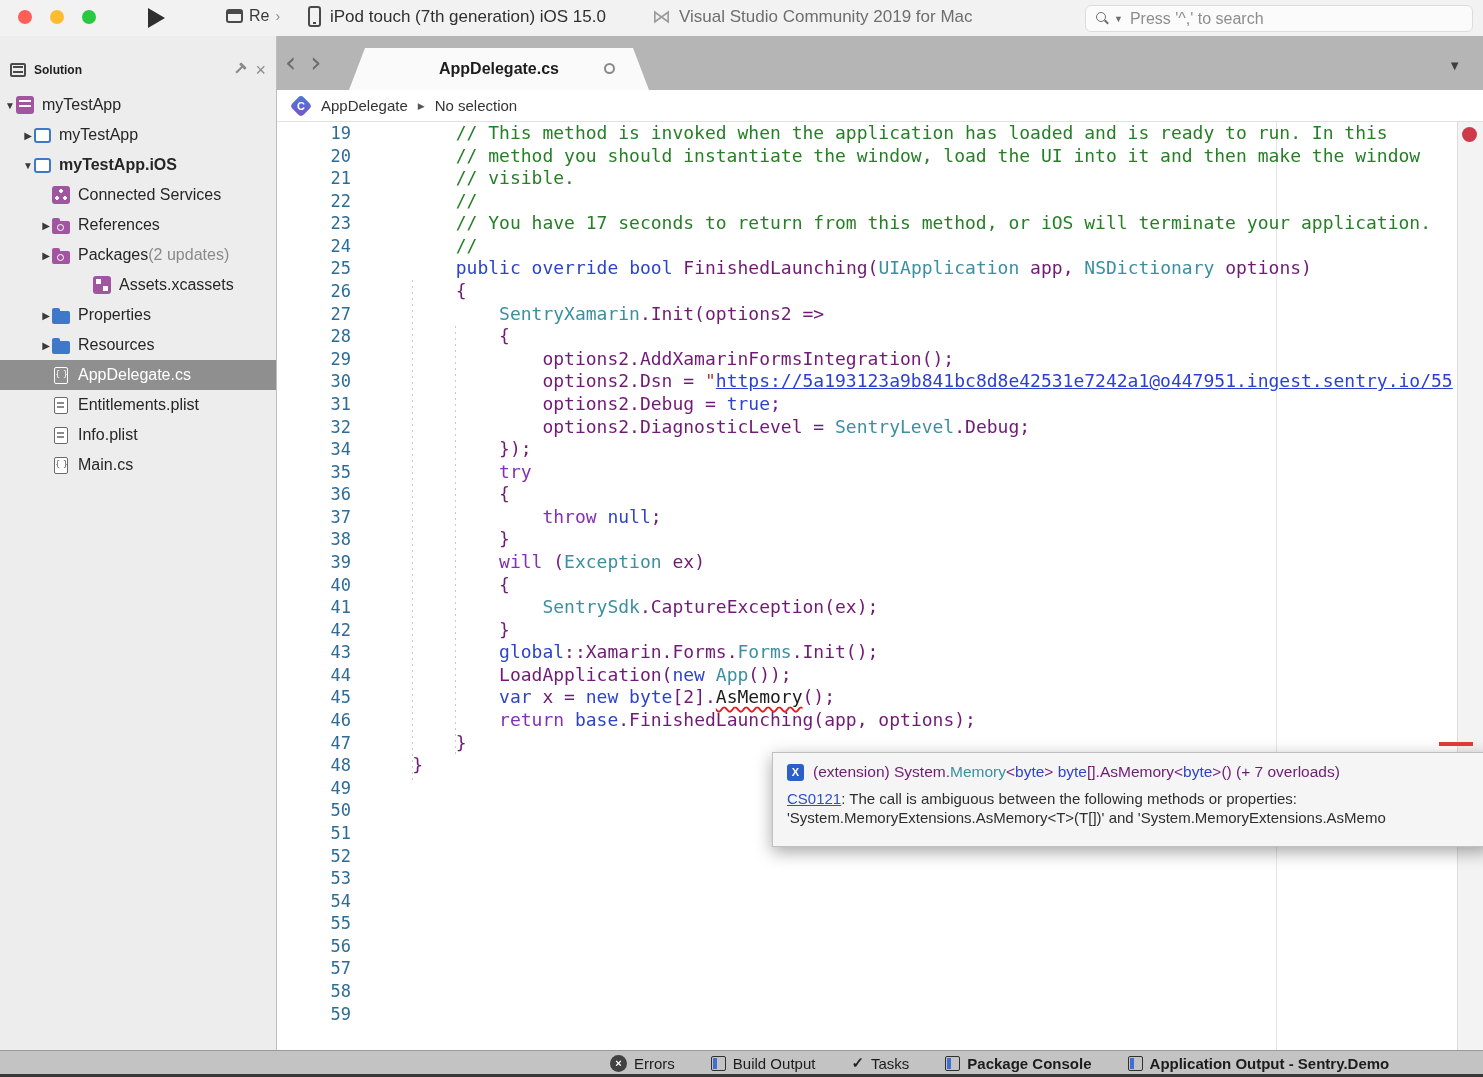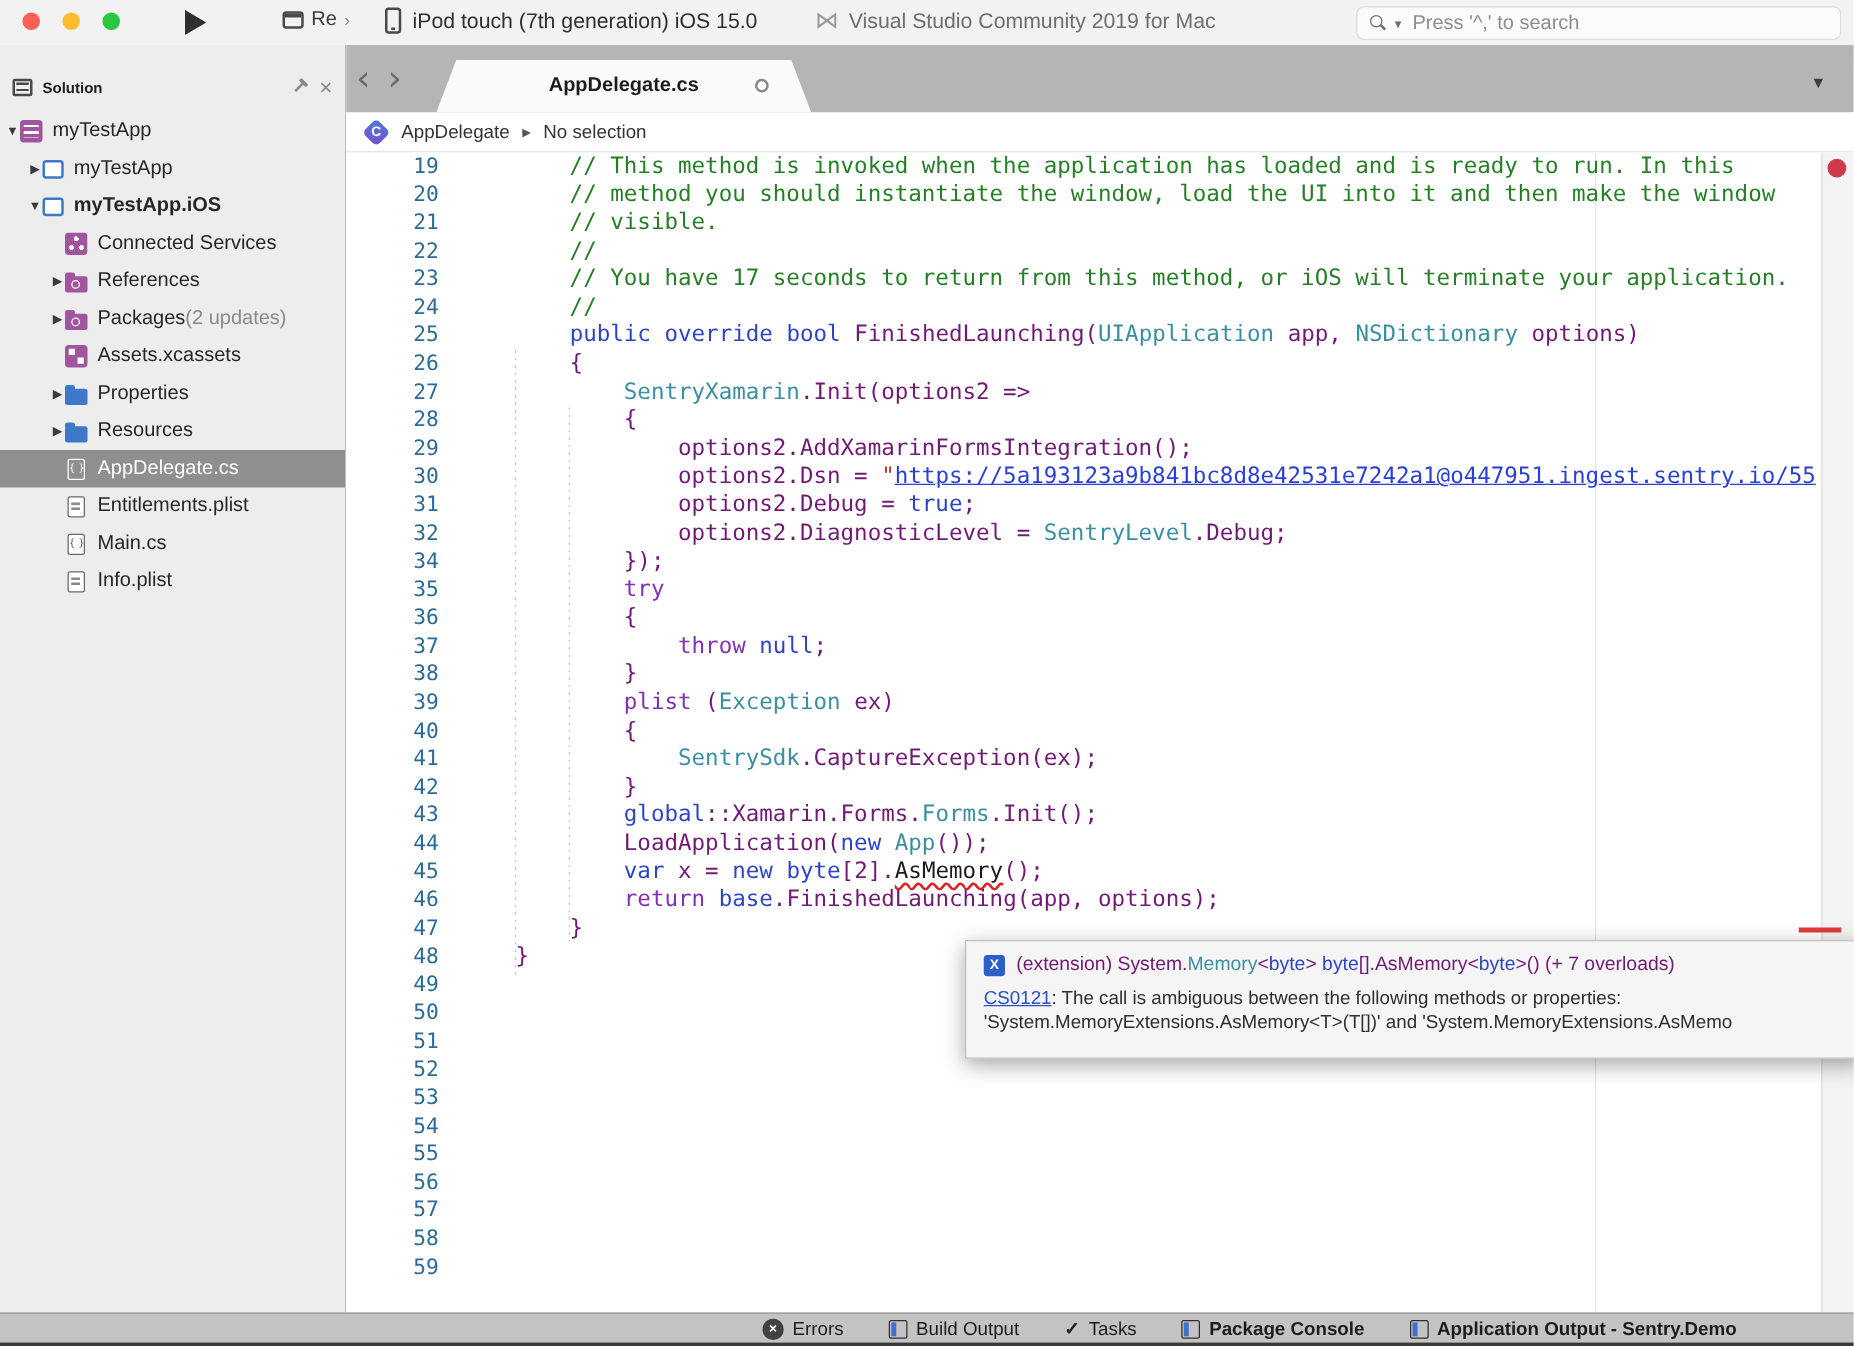--- a/index.html
+++ b/index.html
@@ -225,21 +225,21 @@
         <span class="disc">▶</span>
         <span class="ic ic-folder-purple ic-folder"></span>
         <span class="tr-label">References</span>
       </div>
       <div class="tree-row" style="padding-left: 40px;">
         <span class="disc">▶</span>
         <span class="ic ic-folder-purple ic-folder"></span>
         <span class="tr-label">Packages</span>
         <span class="tr-suffix"> (2 updates)</span>
       </div>
-      <div class="tree-row" style="padding-left: 40px;">
+      <div class="tree-row" style="padding-left: 40px; margin-left: 41px;">
         <span class="disc"></span>
         <span class="ic ic-assets"></span>
         <span class="tr-label">Assets.xcassets</span>
       </div>
       <div class="tree-row" style="padding-left: 40px;">
         <span class="disc">▶</span>
         <span class="ic ic-folder-blue ic-folder"></span>
         <span class="tr-label">Properties</span>
       </div>
       <div class="tree-row" style="padding-left: 40px;">
@@ -252,27 +252,27 @@
         <span class="ic ic-codefile"></span>
         <span class="tr-label">AppDelegate.cs</span>
       </div>
       <div class="tree-row" style="padding-left: 40px;">
         <span class="disc"></span>
         <span class="ic ic-plist"></span>
         <span class="tr-label">Entitlements.plist</span>
       </div>
       <div class="tree-row" style="padding-left: 40px;">
         <span class="disc"></span>
+        <span class="ic ic-plist"></span>
+        <span class="tr-label">Info.plist</span>
+      </div>
+      <div class="tree-row" style="padding-left: 40px;">
+        <span class="disc"></span>
         <span class="ic ic-codefile"></span>
         <span class="tr-label">Main.cs</span>
-      </div>
-      <div class="tree-row" style="padding-left: 40px;">
-        <span class="disc"></span>
-        <span class="ic ic-plist"></span>
-        <span class="tr-label">Info.plist</span>
       </div>
     </div>
 </div>
 
 <div class="editor-pane">
   <div class="tabbar">
     <div class="nav-btns">
       <span class="nav-btn">‹</span>
       <span class="nav-btn">›</span>
     </div>
@@ -305,21 +305,21 @@
         <div class="code-line"><span class="ln">28</span><span class="ct"><span class="tk-pl">            {</span></span></div>
         <div class="code-line"><span class="ln">29</span><span class="ct"><span class="tk-pl">                options2.AddXamarinFormsIntegration();</span></span></div>
         <div class="code-line"><span class="ln">30</span><span class="ct"><span class="tk-pl">                options2.Dsn = </span><span class="tk-str">"</span><span class="tk-lnk">https://5a193123a9b841bc8d8e42531e7242a1@o447951.ingest.sentry.io/55</span></span></div>
         <div class="code-line"><span class="ln">31</span><span class="ct"><span class="tk-pl">                options2.Debug = </span><span class="tk-kw">true</span><span class="tk-pl">;</span></span></div>
         <div class="code-line"><span class="ln">32</span><span class="ct"><span class="tk-pl">                options2.DiagnosticLevel = </span><span class="tk-ty">SentryLevel</span><span class="tk-pl">.Debug;</span></span></div>
         <div class="code-line"><span class="ln">34</span><span class="ct"><span class="tk-pl">            });</span></span></div>
         <div class="code-line"><span class="ln">35</span><span class="ct"><span class="tk-pl">            </span><span class="tk-ctl">try</span></span></div>
         <div class="code-line"><span class="ln">36</span><span class="ct"><span class="tk-pl">            {</span></span></div>
         <div class="code-line"><span class="ln">37</span><span class="ct"><span class="tk-pl">                </span><span class="tk-ctl">throw</span><span class="tk-pl"> </span><span class="tk-kw">null</span><span class="tk-pl">;</span></span></div>
         <div class="code-line"><span class="ln">38</span><span class="ct"><span class="tk-pl">            }</span></span></div>
-        <div class="code-line"><span class="ln">39</span><span class="ct"><span class="tk-pl">            </span><span class="tk-ctl">plist</span><span class="tk-pl"> (</span><span class="tk-ty">Exception</span><span class="tk-pl"> ex)</span></span></div>
+        <div class="code-line"><span class="ln">39</span><span class="ct"><span class="tk-pl">            </span><span class="tk-ctl">will</span><span class="tk-pl"> (</span><span class="tk-ty">Exception</span><span class="tk-pl"> ex)</span></span></div>
         <div class="code-line"><span class="ln">40</span><span class="ct"><span class="tk-pl">            {</span></span></div>
         <div class="code-line"><span class="ln">41</span><span class="ct"><span class="tk-pl">                </span><span class="tk-ty">SentrySdk</span><span class="tk-pl">.CaptureException(ex);</span></span></div>
         <div class="code-line"><span class="ln">42</span><span class="ct"><span class="tk-pl">            }</span></span></div>
         <div class="code-line"><span class="ln">43</span><span class="ct"><span class="tk-pl">            </span><span class="tk-kw">global</span><span class="tk-pl">::Xamarin.Forms.</span><span class="tk-ty">Forms</span><span class="tk-pl">.Init();</span></span></div>
         <div class="code-line"><span class="ln">44</span><span class="ct"><span class="tk-pl">            LoadApplication(</span><span class="tk-kw">new</span><span class="tk-pl"> </span><span class="tk-ty">App</span><span class="tk-pl">());</span></span></div>
         <div class="code-line"><span class="ln">45</span><span class="ct"><span class="tk-pl">            </span><span class="tk-kw">var</span><span class="tk-pl"> x = </span><span class="tk-kw">new</span><span class="tk-pl"> </span><span class="tk-kw">byte</span><span class="tk-pl">[2].</span><span class="tk-err">AsMemory</span><span class="tk-pl">();</span></span></div>
         <div class="code-line"><span class="ln">46</span><span class="ct"><span class="tk-pl">            </span><span class="tk-ctl">return</span><span class="tk-pl"> </span><span class="tk-kw">base</span><span class="tk-pl">.FinishedLaunching(app, options);</span></span></div>
         <div class="code-line"><span class="ln">47</span><span class="ct"><span class="tk-pl">        }</span></span></div>
         <div class="code-line"><span class="ln">48</span><span class="ct"><span class="tk-pl">    }</span></span></div>
         <div class="code-line"><span class="ln">49</span><span class="ct"></span></div>

